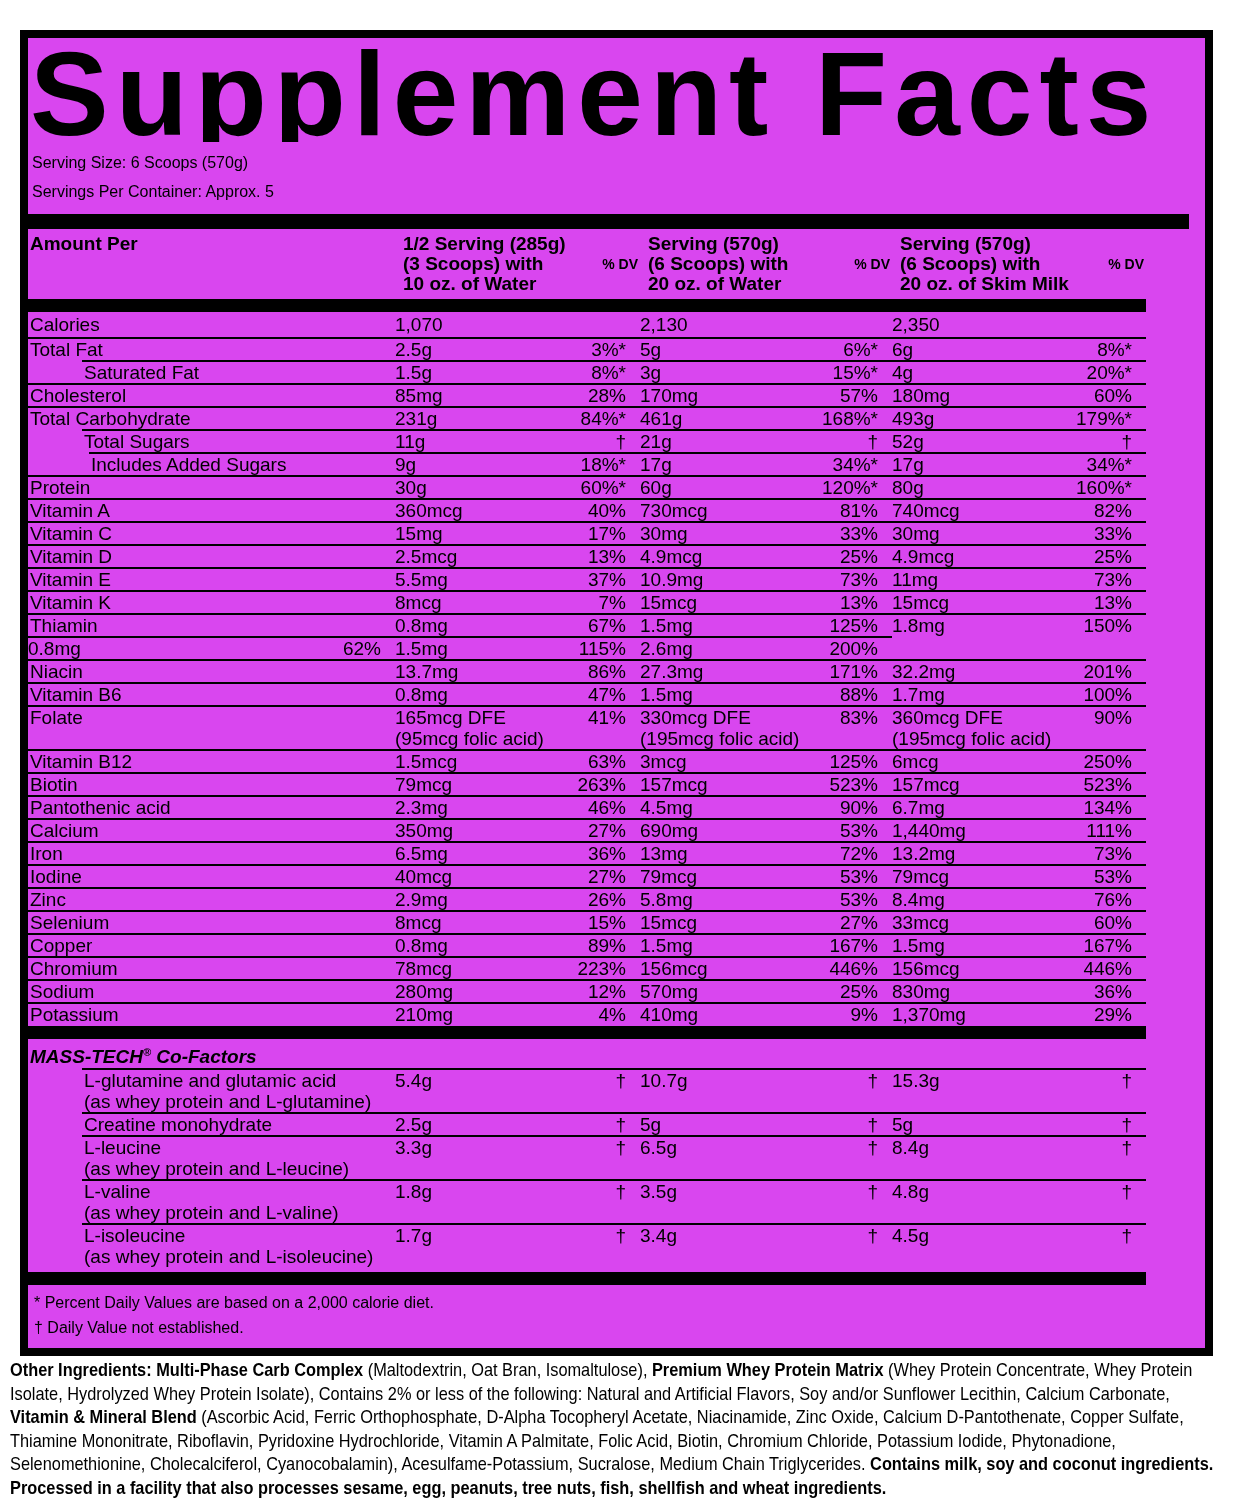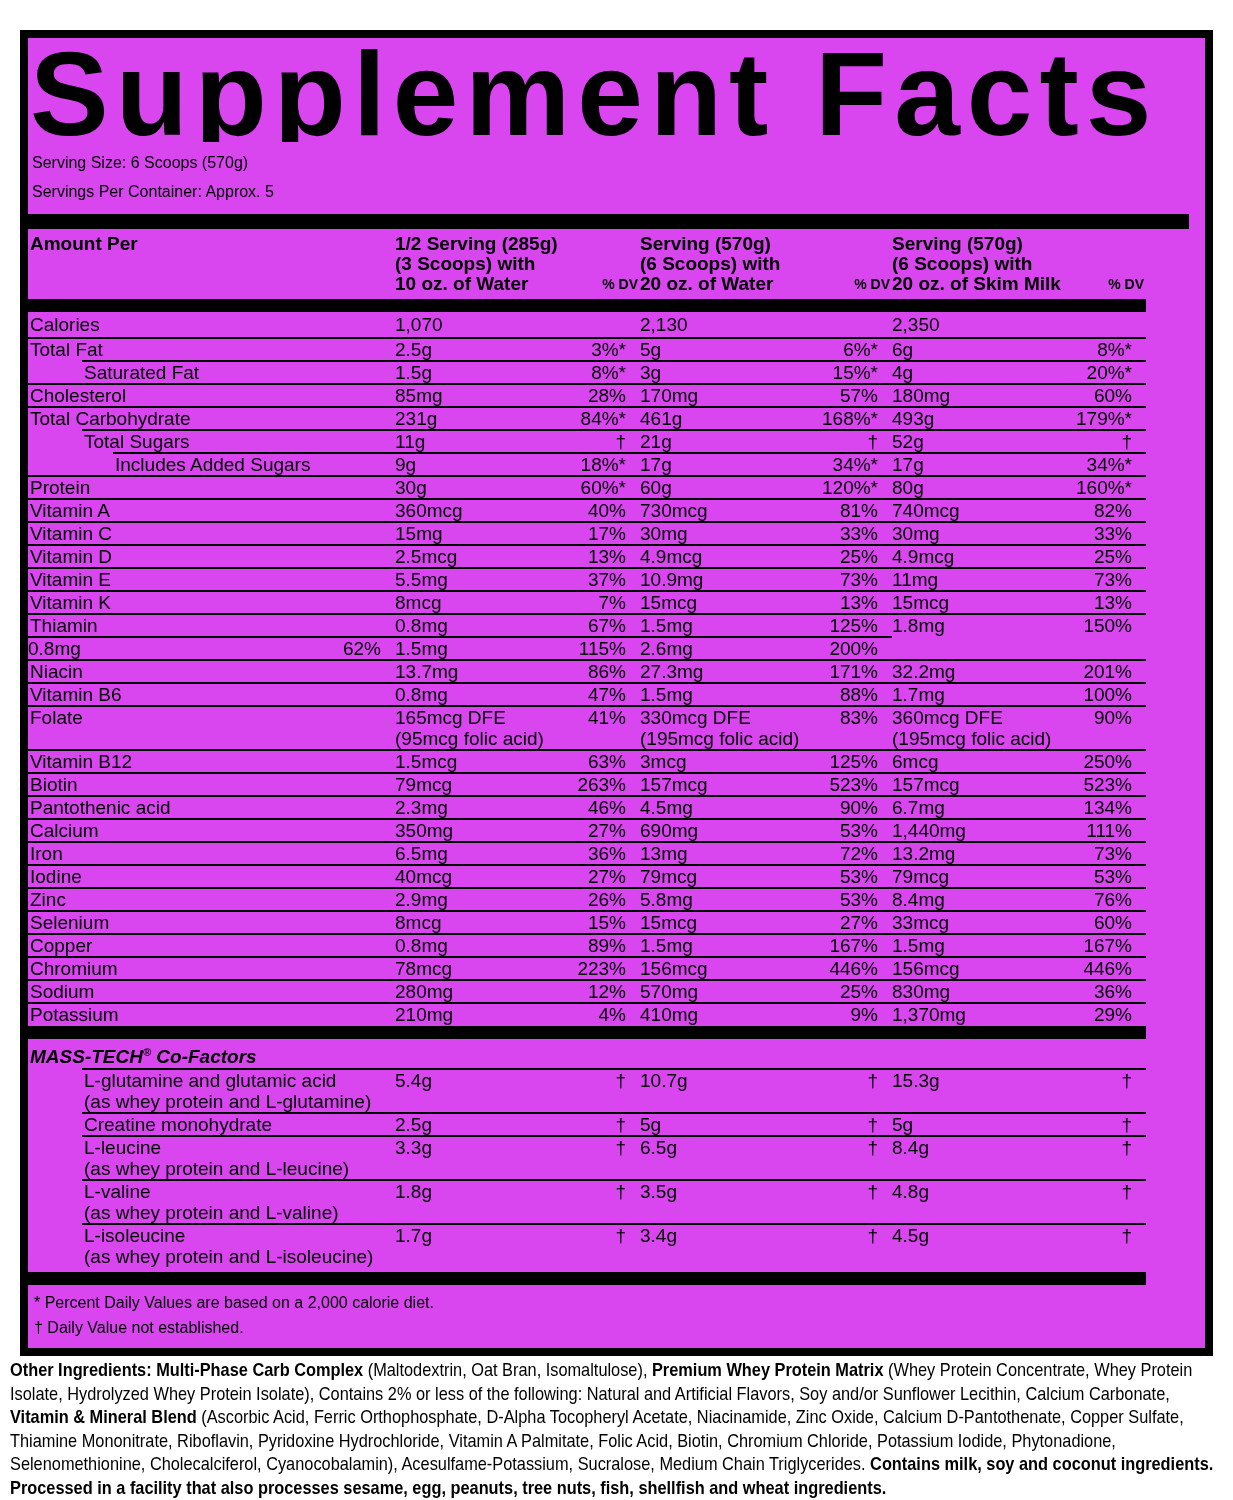--- a/index.html
+++ b/index.html
@@ -7,31 +7,31 @@
     font-family:"Liberation Sans", sans-serif; color:#000; }
   .box { position:absolute; left:20px; top:30px; width:1193px; border:8px solid #000;
     background:#d946ef; padding:0 4px 6px 0; }
   .inner { padding:0 12px 0 0; margin-left:0; }
   .title { font-weight:bold; font-size:118px; letter-spacing:7px; line-height:96px;
     white-space:nowrap; padding:8px 0 0 2px; height:104px; overflow:hidden; }
   .serving { font-size:16px; line-height:29px; padding-left:4px; margin-top:6px; }
   .fullbar { height:15px; background:#000; margin-top:8px; }
   .grid { display:grid; grid-template-columns:367px 245px 252px 254px; column-gap:0; }
   .hdr { padding-top:5px; padding-bottom:4px; }
-  .hdr .hcell { display:flex; justify-content:space-between; align-items:flex-end; }
+  .hdr .hcell { display:flex; justify-content:space-between; align-items:center;margin-left:8px; }
   .hdr .hlines { font-weight:bold; font-size:19px; line-height:20px; }
   .hdr .dvh { font-weight:bold; font-size:14px; line-height:20px; padding-right:2px; }
   .amountper { font-weight:bold; font-size:19px; line-height:20px; padding-left:2px; }
   .barrow .bcell { height:13px; background:#000; }
   .barrow { margin:1px 0 2px 0; }
   .row .cell { border-top:2px solid #000; min-height:23px; }
   .row .norule { border-top:none; }
   .lcell { font-size:19px; line-height:21px; padding-left:2px; }
   .lcell.ind1 { margin-left:54px; }
-  .lcell.ind2 { margin-left:85px; }
+  .lcell.ind2 { margin-left:61px; }
   .lcell .sub { line-height:21px; }
   .vcell { display:flex; justify-content:space-between; align-items:flex-start; }
   .vcell .amt { font-size:19px; line-height:21px; }
   .vcell .amt .amt2 { line-height:21px; }
   .vcell .dv { font-size:19px; line-height:21px; text-align:right; padding-right:14px; }
   .sechdr { font-weight:bold; font-size:19px; line-height:23px; padding-left:2px;font-style:italic; }
   .sechdr sup { font-size:11px; }
   .cof-gap { height:4px; }
   .footnotes { font-size:16px; line-height:25px; padding:3px 0 2px 6px; }
   .ingredients { position:absolute; left:10px; top:1358px; width:1220px; }

